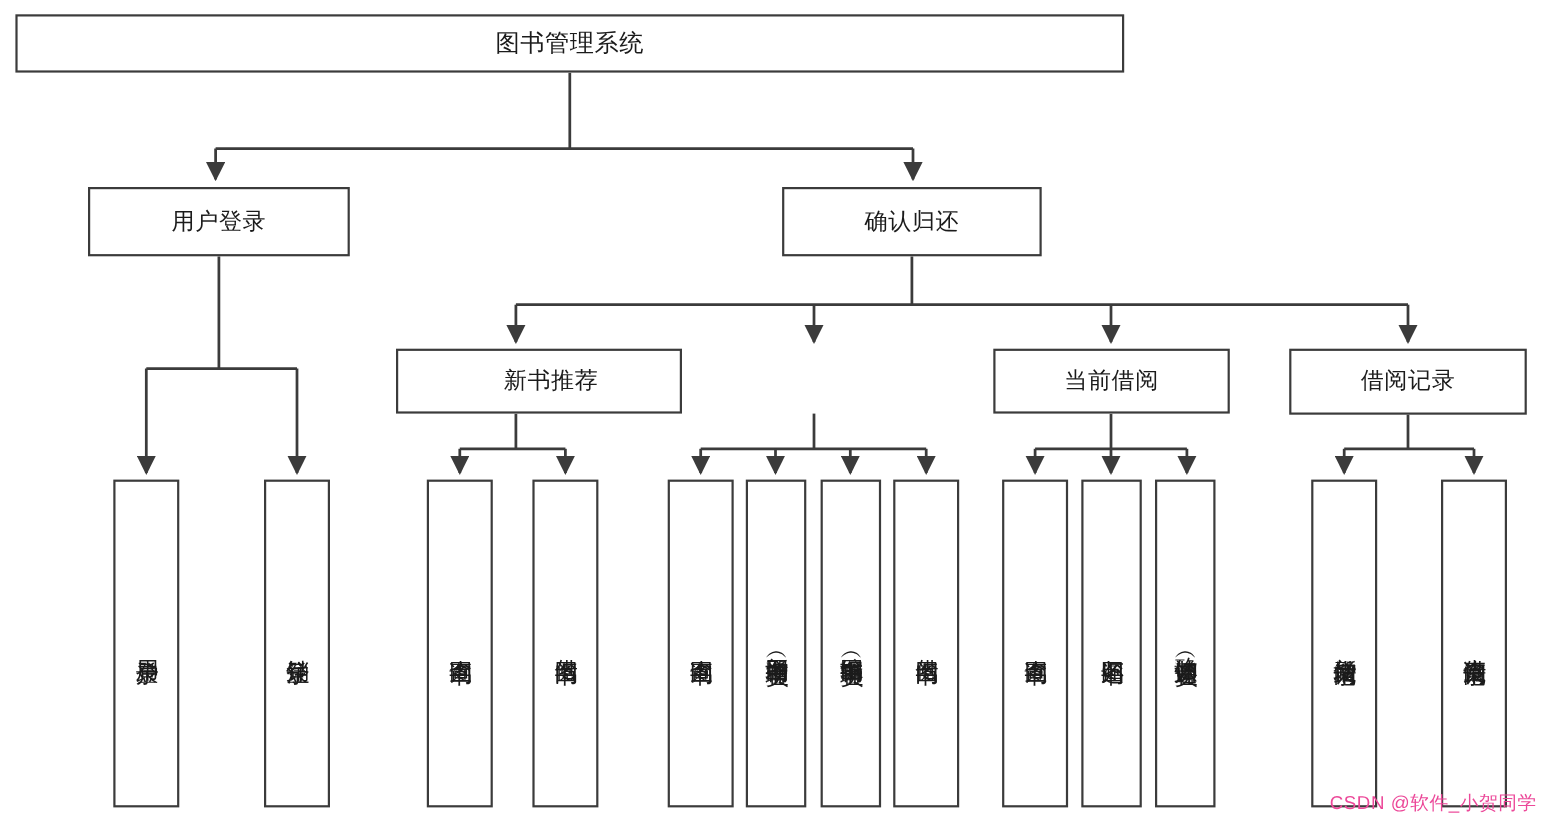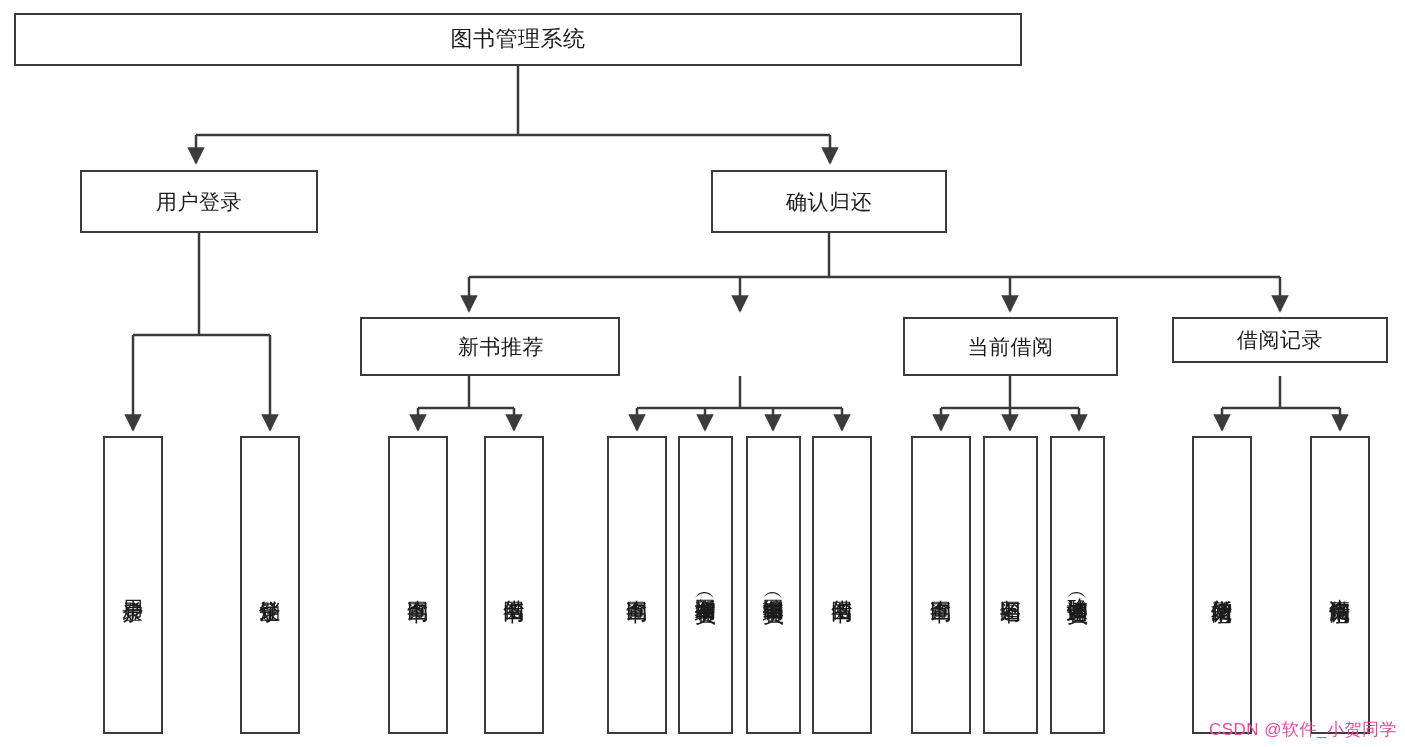--- a/index.html
+++ b/index.html
@@ -137,21 +137,21 @@
 
   <div class="node h" style="left:360px; top:317px; width:260px; height:59px;padding-left:22px;">
     <span>新书推荐</span>
   </div>
 
 
   <div class="node h" style="left:903px; top:317px; width:215px; height:59px;">
     <span>当前借阅</span>
   </div>
 
-  <div class="node h" style="left:1172px; top:317px; width:216px; height:46px;">
+  <div class="node h" style="left:1172px; top:317px; width:216px; height:60px;">
     <span>借阅记录</span>
   </div>
 
   <div class="node v" style="left:103px; top:436px; width:60px; height:298px;">
     <span class="vtext">用户登录</span>
   </div>
 
   <div class="node v" style="left:240px; top:436px; width:60px; height:298px;">
     <span class="vtext">注销登录</span>
   </div>

